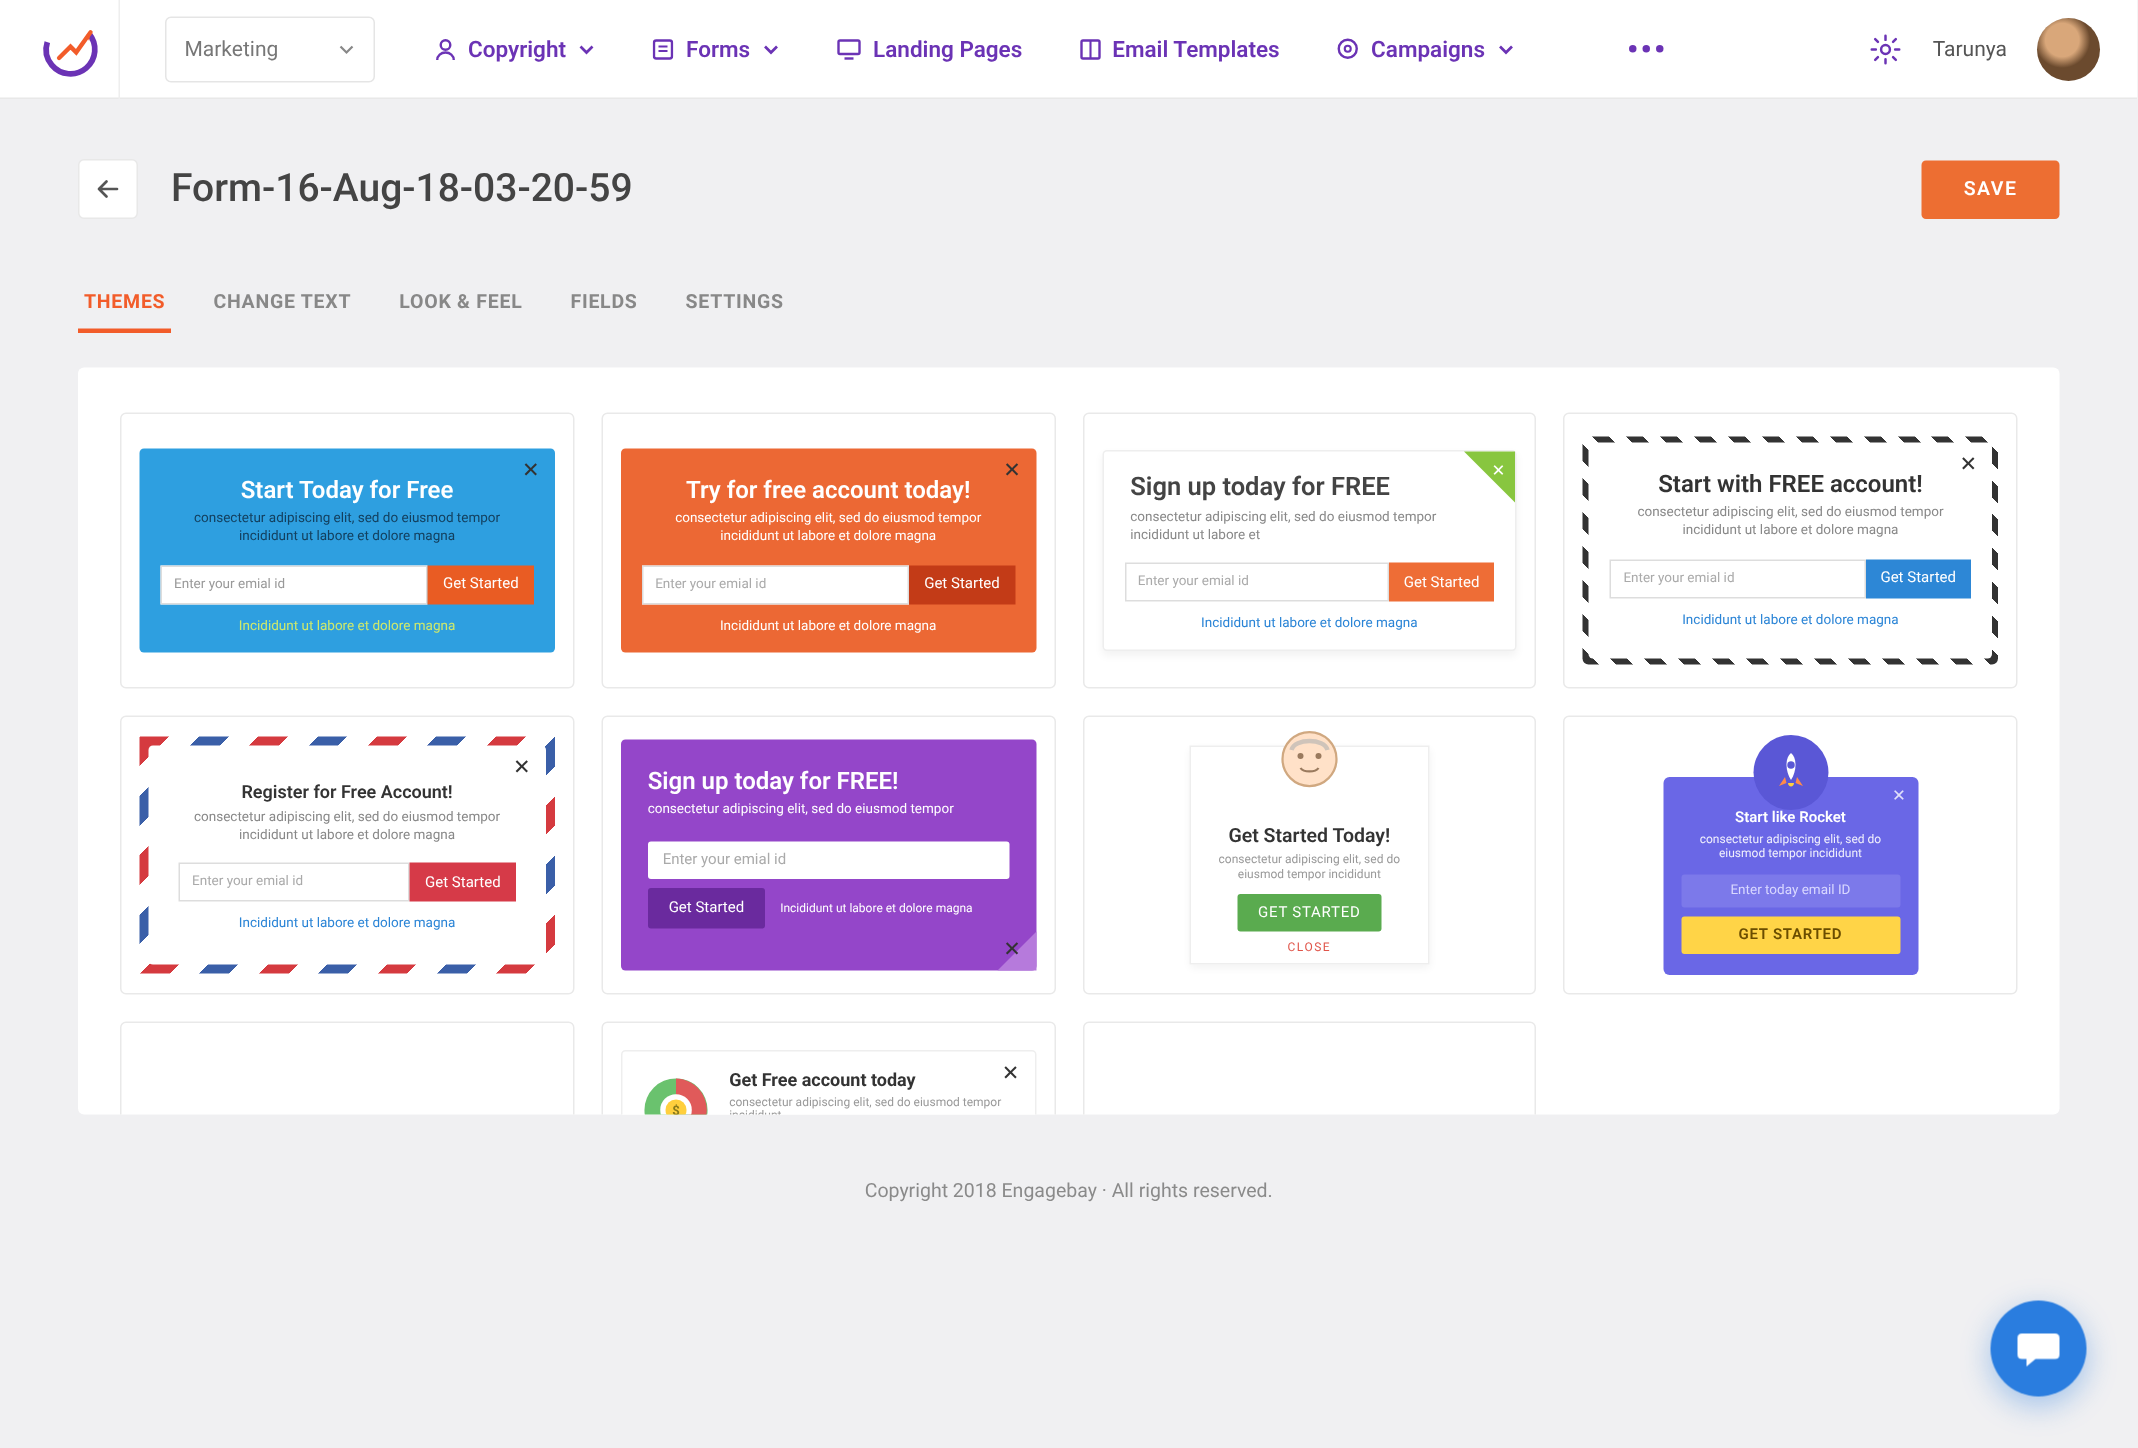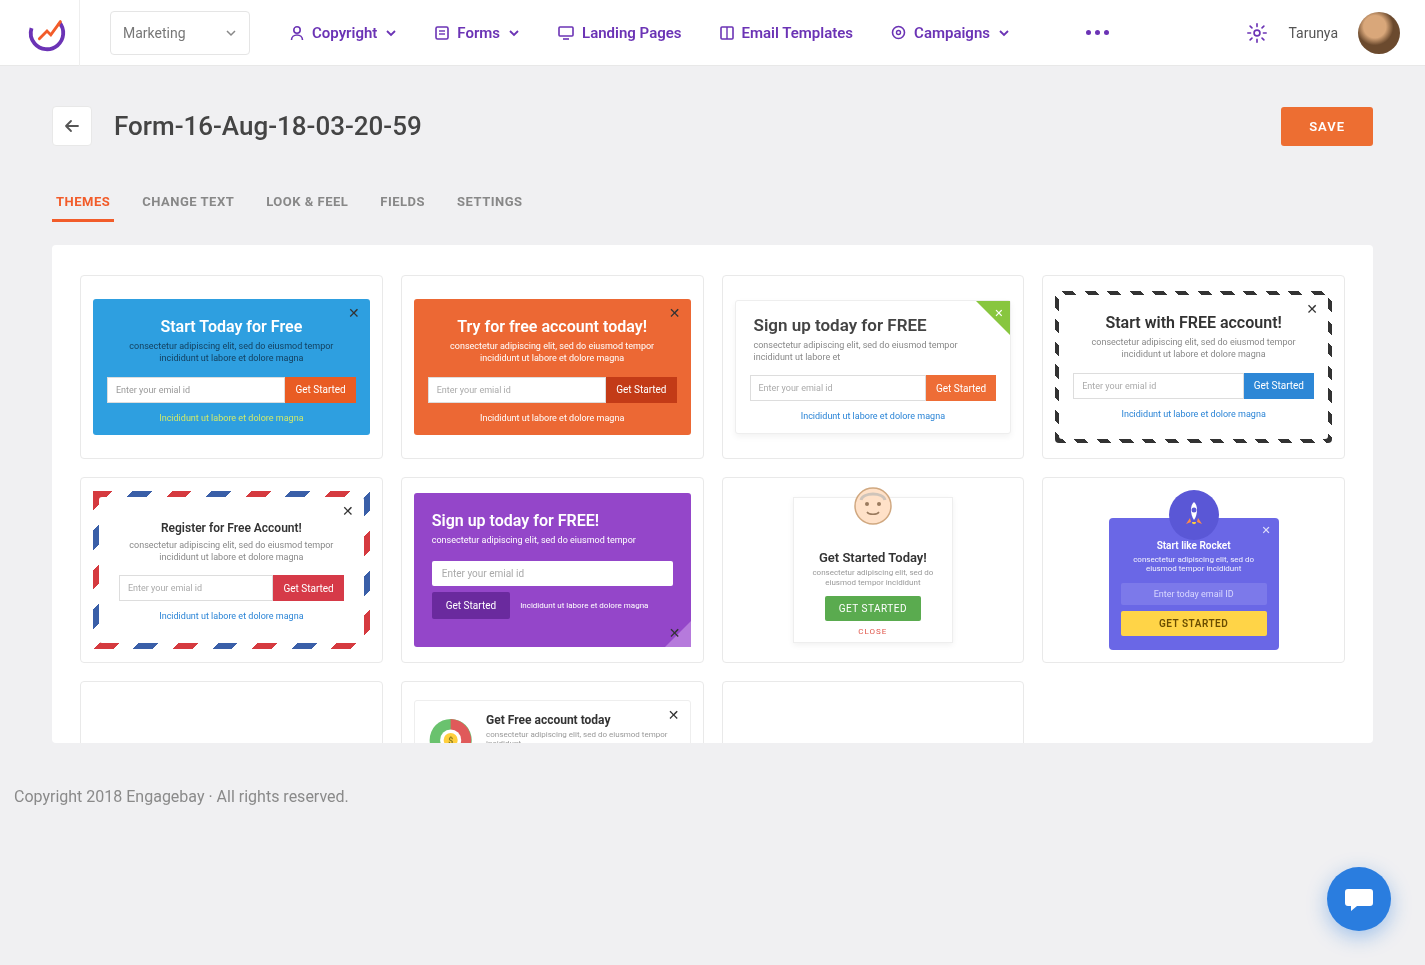--- a/index.html
+++ b/index.html
@@ -98,21 +98,21 @@
     .t8 .inp3{background:#7c79ea;color:#d9d8ff;font-size:9px;padding:6px;border-radius:2px;margin-bottom:6px;}
     .t8 .btn4{background:#ffd447;color:#6a4d00;font-size:10px;font-weight:600;padding:7px;border-radius:2px;letter-spacing:.5px;}
     .t8 .close2{position:absolute;top:6px;right:8px;font-size:11px;color:#fff;opacity:.8;}
     .rocket-circle{width:50px;height:50px;border-radius:50%;background:#5a57d6;margin-bottom:-22px;position:relative;z-index:2;display:flex;align-items:center;justify-content:center;}
     
     .t10{display:flex;background:#fff;border:1px solid #eee;padding:12px;gap:12px;align-items:flex-start;position:relative;}
     .t10 .close{color:#333;}
     .t10 .hd3{font-size:12px;font-weight:700;color:#333;}
     .t10 .sub3{font-size:8px;color:#999;margin-top:3px;}
     
-    .footer{ font-size:16px; color:#8a8a8a; padding:24px 14px 30px; }
+    .footer{ text-align:center; font-size:13px; color:#8a8a8a; padding:24px 14px 30px; }
     
     .chat-bubble{ position:fixed; right:34px; bottom:34px; width:64px; height:64px; background:#2a7ddf; border-radius:50%; display:flex; align-items:center; justify-content:center; box-shadow:0 6px 20px rgba(42,125,223,.4); }
     svg { display:block; }
     .ws-divider { width:1px; height:66px; background:#eee; margin:0 0 0 -4px; }
   </style>
 </head>
 <body>
 
 <div class="topbar">
   <div class="logo">

